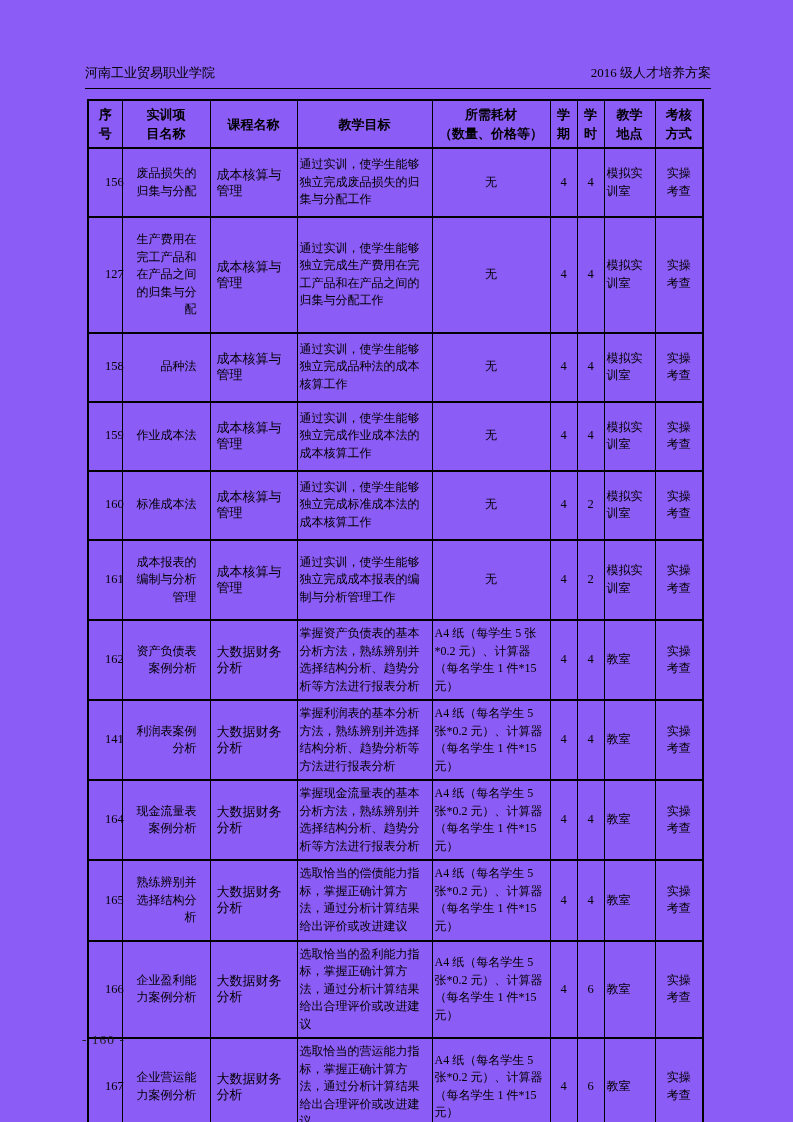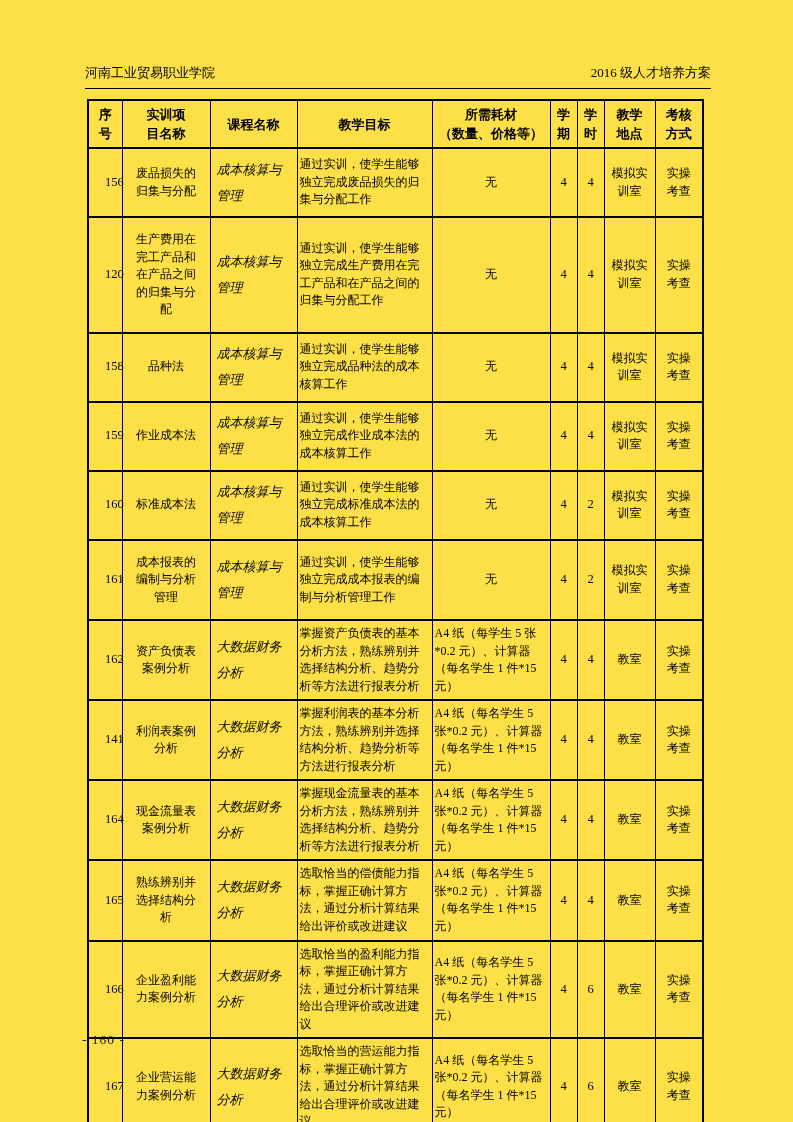--- a/index.html
+++ b/index.html
@@ -1,18 +1,18 @@
 <!DOCTYPE html>
 <html><head>
 <meta charset="utf-8">
 <style>
   * { margin:0; padding:0; box-sizing:border-box; }
   html,body { background:#e8e8e8; }
   .page {
-    position:relative; width:793px; height:1122px; background:#fde047;
+    position:relative; width:793px; height:1122px; background:#8b5cf6;
     font-family:"Liberation Serif","DejaVu Serif",serif; color:#000;
     margin:0 auto; overflow:hidden;
   }
   .doc-header {
     position:absolute; left:85px; top:64px; width:626px;
     display:flex; justify-content:space-between; align-items:flex-end;
     font-size:13px; line-height:18px;
   }
   .header-rule {
     position:absolute; left:85px; top:88px; width:626px;
@@ -20,27 +20,27 @@
   }
   .table-wrap { position:absolute; left:87px; top:99px; }
   table.main { border-collapse:collapse; table-layout:fixed; width:615px; border:2px solid #000; }
   th, td { border:1px solid #000; border-top-width:2px; border-bottom-width:2px; vertical-align:middle; }
   thead th {
     font-weight:bold; font-size:13px; line-height:19px; text-align:center;
     white-space:pre-line; padding:4px 1px; height:48px;
   }
   td { font-size:12px; line-height:17.5px; padding:3px; }
   .c-no       { text-align:right; padding:3px 1px 3px 16px; font-size:12.5px; }
-  .c-project  { text-align:center; padding:13px;font-family:Liberation Serif, serif; }
-  .c-course   { text-align:left; padding:3px 6px; font-size:13px; line-height:26px;font-style:italic; }
+  .c-project  { text-align:right; padding:13px;font-family:Liberation Serif, serif; }
+  .c-course   { text-align:left; padding:3px 6px; font-size:13px; line-height:16px; }
   .c-goal     { text-align:left; padding:4px 2px;margin-left:25px; }
   .c-materials{ text-align:left; padding:4px 2px; }
   .c-none     { text-align:center; }
   .c-num      { text-align:center; font-size:12.5px; }
-  .c-loc      { text-align:center; padding:3px 2px; }
+  .c-loc      { padding:3px 2px; }
   .c-assess   { text-align:center; padding:16px 6px; }
   .doc-footer {
     position:absolute; left:82px; top:1032px; font-size:13.5px;
     letter-spacing:1px; color:#1a1a1a;
   }
 </style>
 </head>
 <body>
 
 <div class="page">
@@ -90,21 +90,21 @@
             <td class="c-project">废品损失的归集与分配</td>
             <td class="c-course">成本核算与管理</td>
             <td class="c-goal">通过实训，使学生能够独立完成废品损失的归集与分配工作</td>
             <td class="c-materials c-none">无</td>
             <td class="c-num">4</td>
             <td class="c-num">4</td>
             <td class="c-loc">模拟实训室</td>
             <td class="c-assess">实操考查</td>
           </tr>
           <tr>
-            <td class="c-no">120</td>
+            <td class="c-no">127</td>
             <td class="c-project">生产费用在完工产品和在产品之间的归集与分配</td>
             <td class="c-course">成本核算与管理</td>
             <td class="c-goal">通过实训，使学生能够独立完成生产费用在完工产品和在产品之间的归集与分配工作</td>
             <td class="c-materials c-none">无</td>
             <td class="c-num">4</td>
             <td class="c-num">4</td>
             <td class="c-loc">模拟实训室</td>
             <td class="c-assess">实操考查</td>
           </tr>
           <tr>

